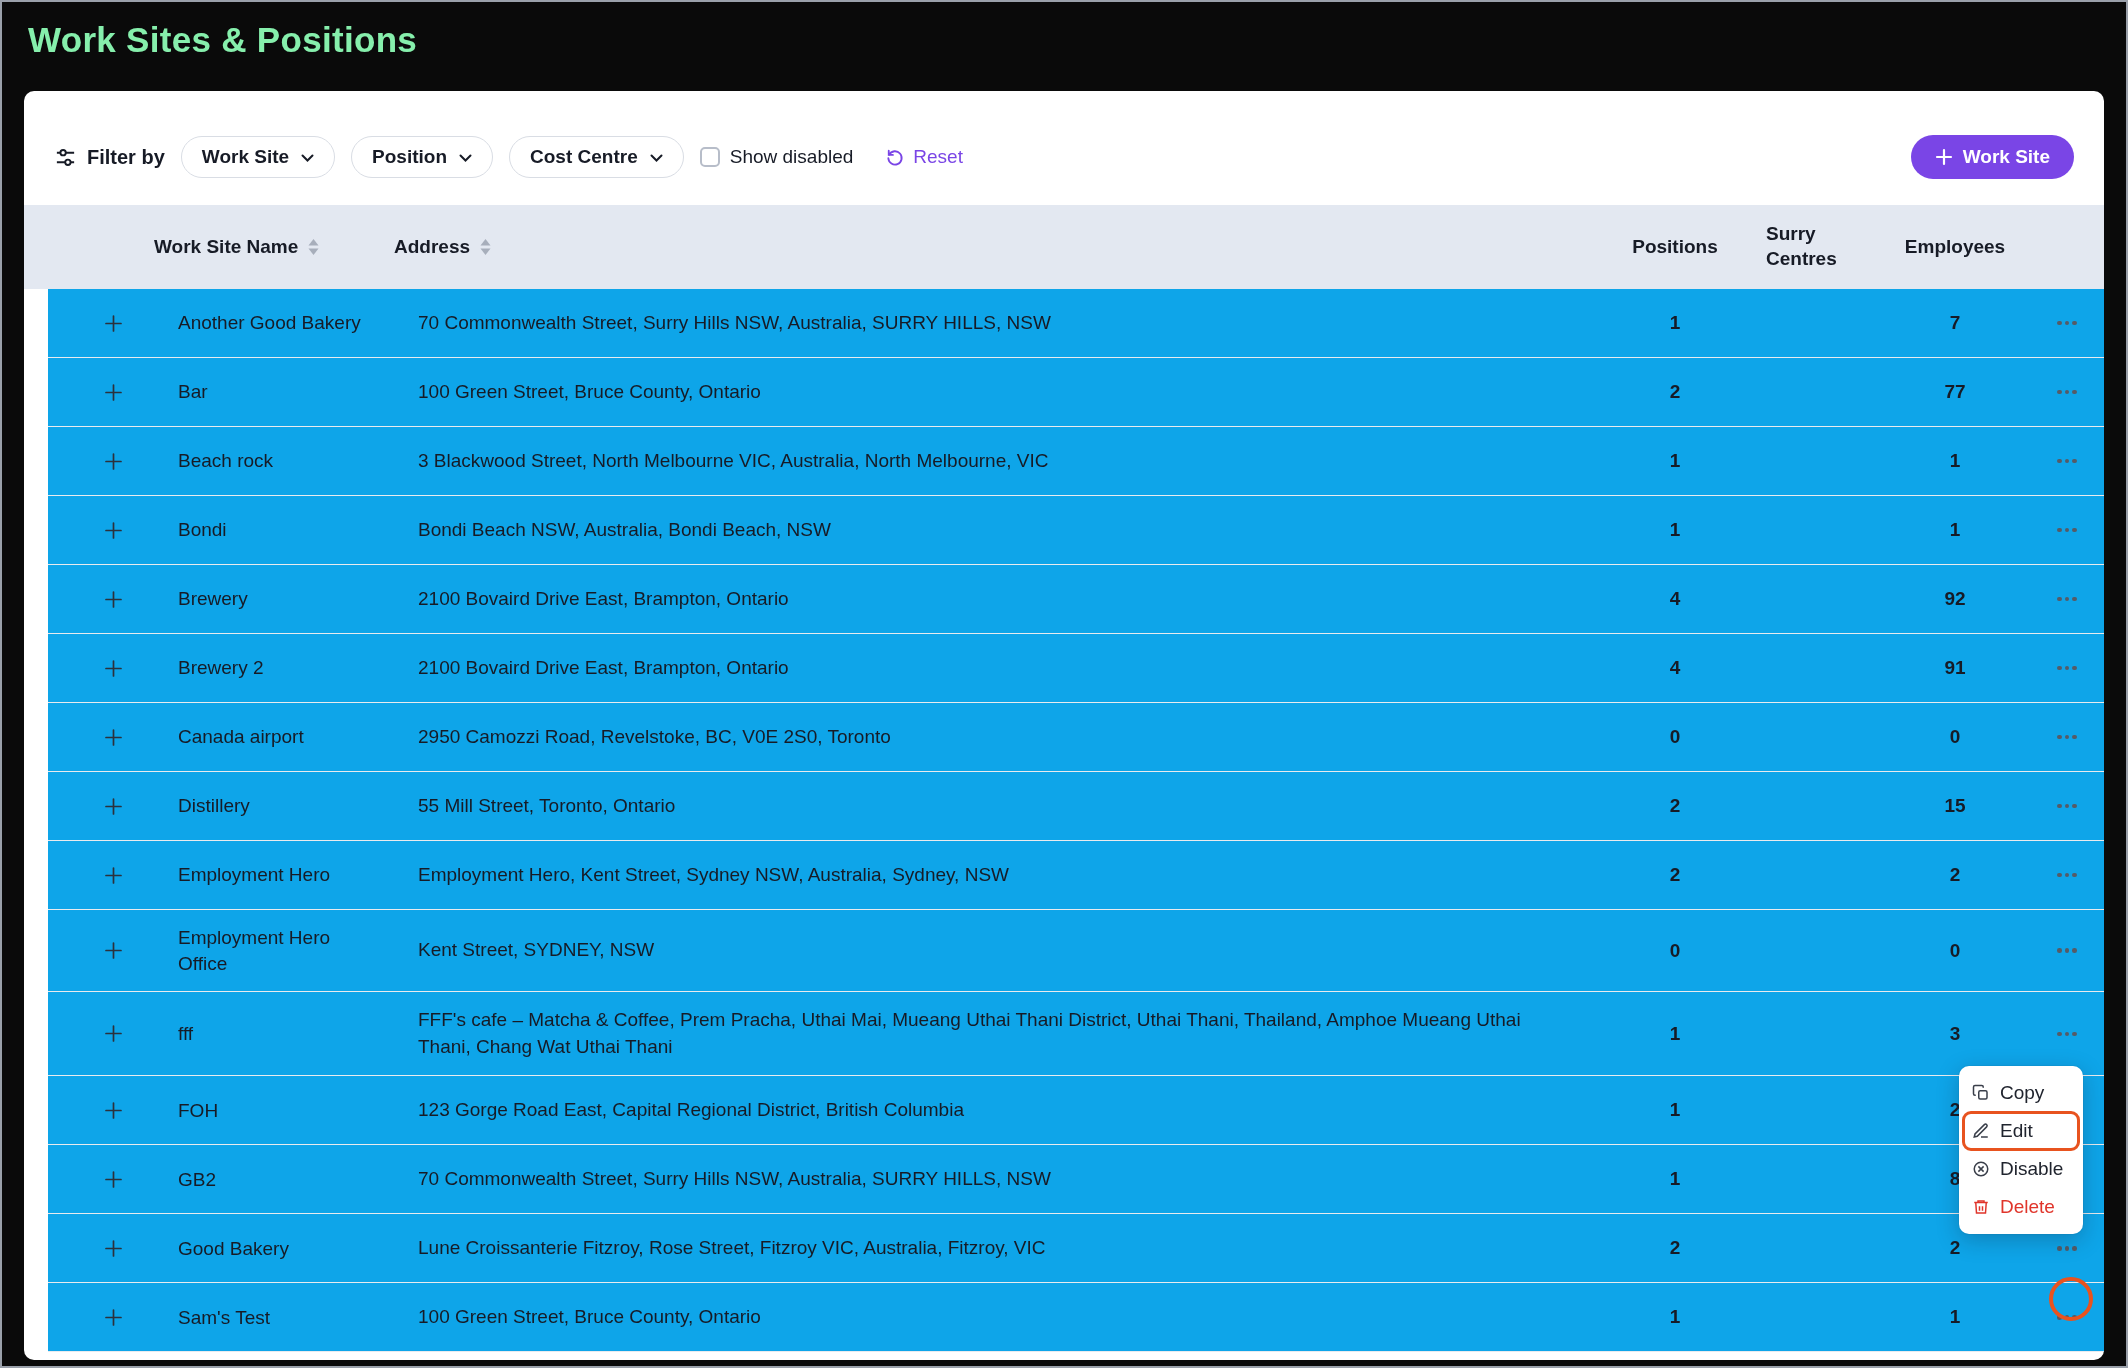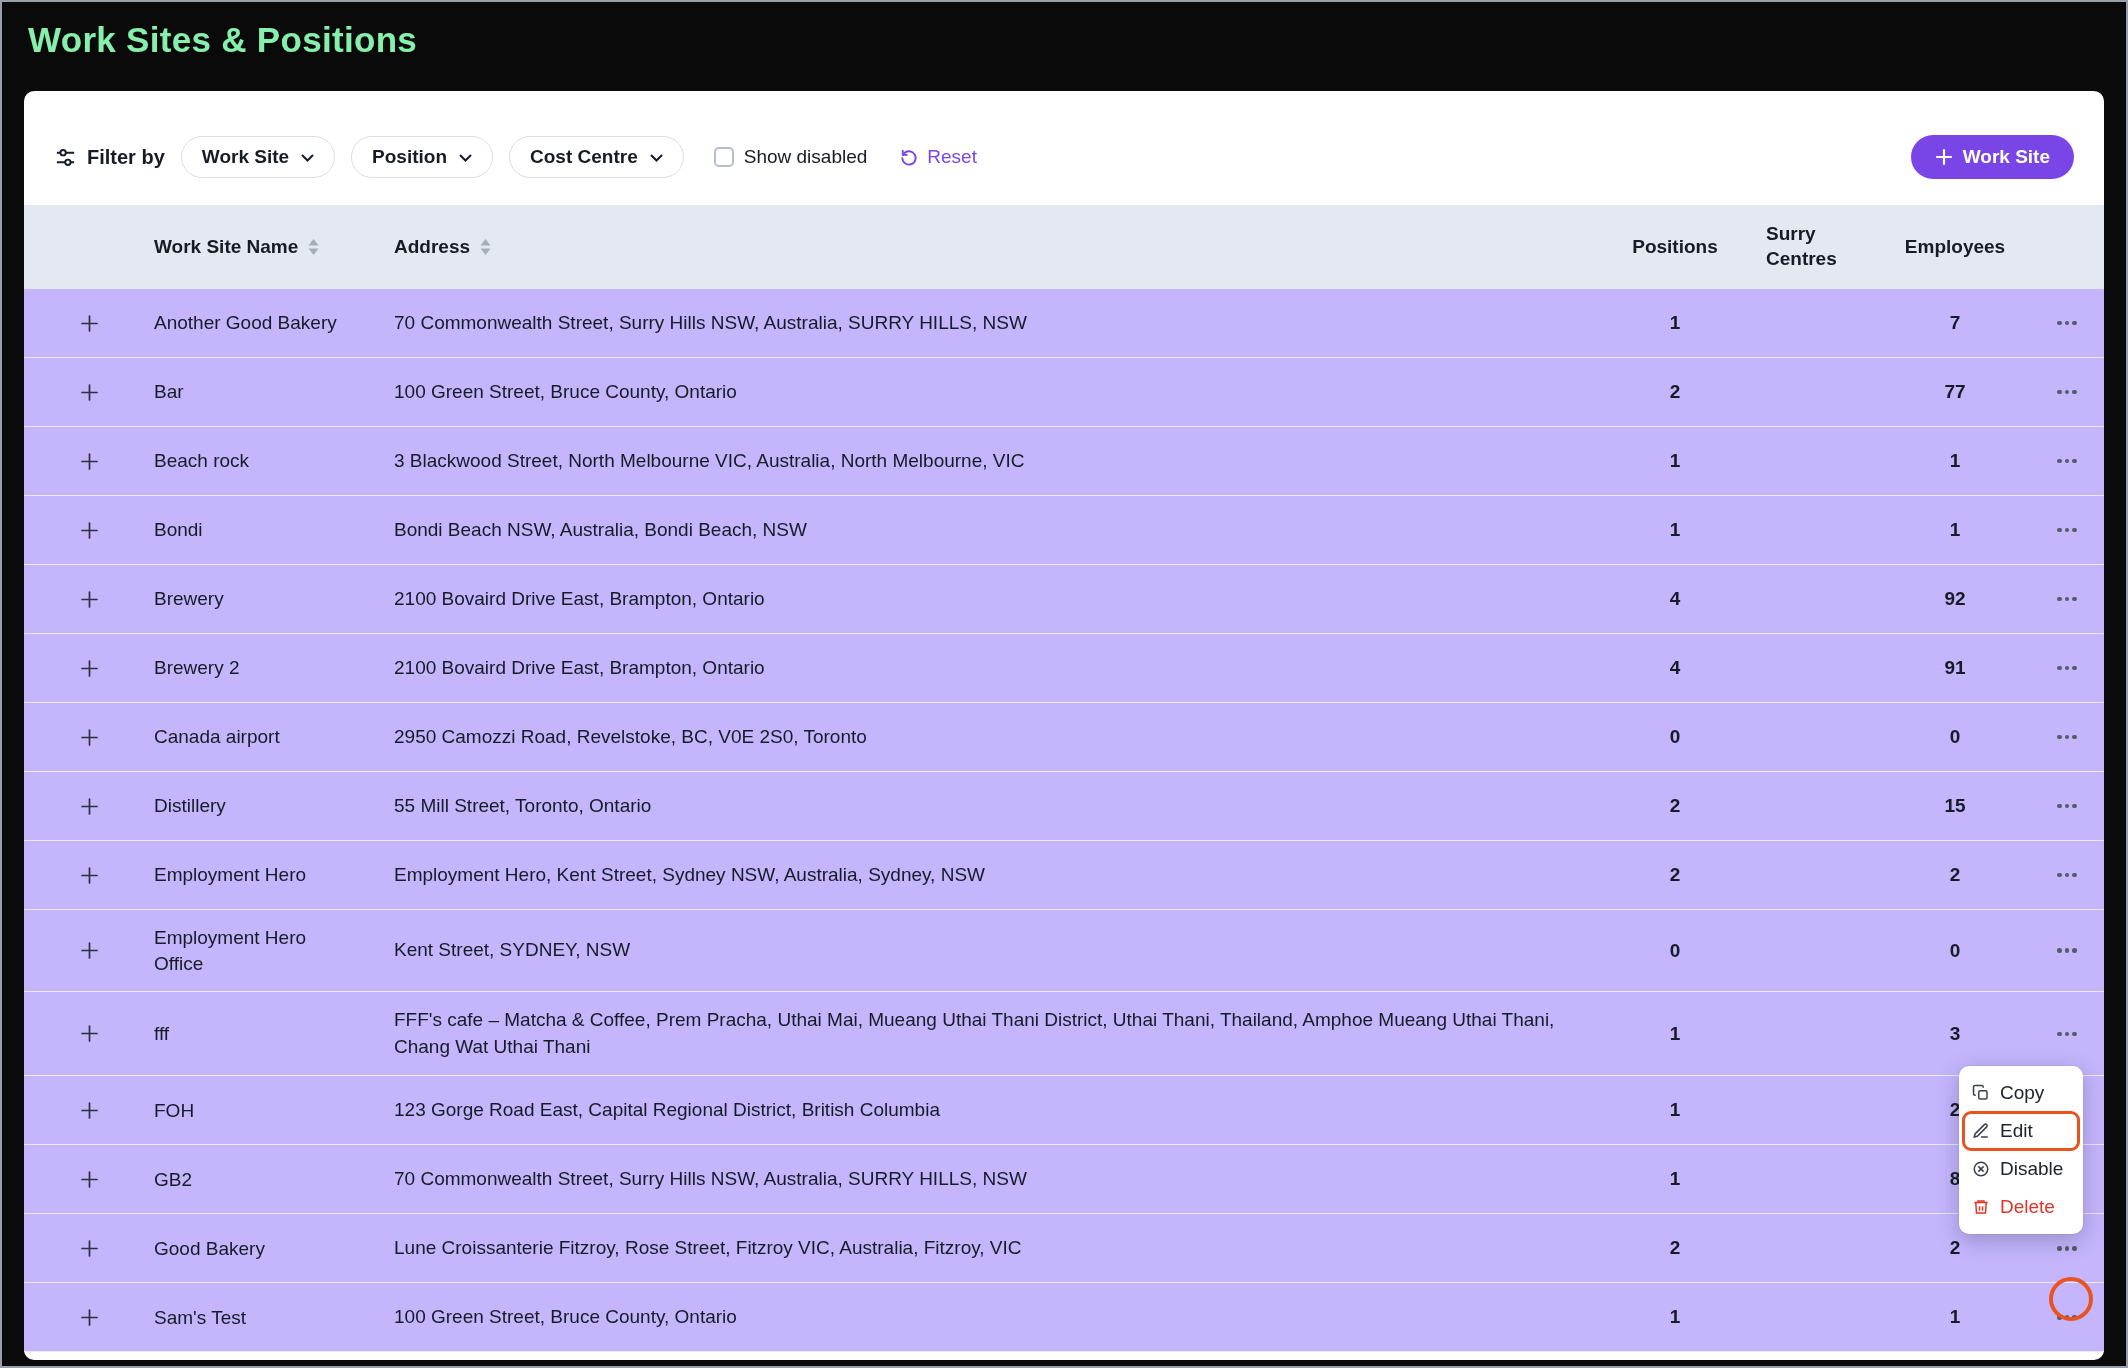--- a/index.html
+++ b/index.html
@@ -27,42 +27,42 @@
   .card{position:absolute;left:22px;right:22px;top:89px;bottom:6px;background:#fff;border-radius:10px;overflow:hidden;}
   
   .filter-bar{display:flex;align-items:center;gap:16px;padding:44px 30px 26px 30px;}
   .filter-by{display:flex;align-items:center;gap:10px;font-weight:700;font-size:20px;}
   .pill{
     display:flex;align-items:center;gap:12px;
     border:1.5px solid #D9DDE4;border-radius:22px;background:#fff;
     padding:9px 20px;font-weight:700;font-size:19px;color:var(--ink);cursor:pointer;
   }
   .chevron{display:inline-flex;margin-top:2px;}
-  .checkbox-wrap{display:flex;align-items:center;gap:10px;font-size:19px;margin-left:14px;cursor:pointer;}
+  .checkbox-wrap{display:flex;align-items:center;gap:10px;font-size:19px;cursor:pointer;}
   .checkbox{width:20px;height:20px;border:2px solid #B7BDC9;border-radius:5px;background:#fff;display:inline-block;}
   .reset{display:flex;align-items:center;gap:8px;color:var(--accent);font-size:19px;margin-left:16px;cursor:pointer;}
   .add-btn{
     margin-left:auto;display:flex;align-items:center;gap:10px;
     background:var(--accent);color:#fff;border:none;border-radius:23px;
     padding:11px 24px;font-weight:700;font-size:19px;cursor:pointer;
     font-family:"Liberation Sans",sans-serif;
   }
   
   .thead{
     display:grid;grid-template-columns:var(--cols);align-items:center;
     background:var(--header-bg);min-height:84px;font-weight:700;font-size:19px;
   }
   .th{display:flex;align-items:center;gap:10px;}
   .th.center{justify-content:center;text-align:center;}
   .th-wrap{max-width:88px;line-height:1.3;text-align:left;}
   .sort-icon{display:inline-flex;flex-direction:column;gap:2px;cursor:pointer;}
   .table-row{
     display:grid;grid-template-columns:var(--cols);align-items:center;
     min-height:69px;padding:15px 0;border-bottom:1.5px solid var(--row-border);
-    font-size:19px;background:#c4b5fd;
+    font-size:19px;background:#0ea5e9;margin-left:24px;
   }
   .cell-expand{display:flex;justify-content:center;}
   .expand-btn{background:none;border:none;cursor:pointer;display:flex;padding:6px;}
   .cell-name{padding-right:50px;line-height:1.35;}
   .cell-address{padding-right:40px;line-height:1.4;}
   .cell-num{text-align:center;font-weight:700;}
   .cell-actions{display:flex;justify-content:center;}
   .ellipsis-btn{background:none;border:none;cursor:pointer;padding:8px;display:flex;}
   .dots{display:flex;gap:3px;align-items:center;}
   .dots i{width:4.5px;height:4.5px;border-radius:50%;background:#565B66;display:block;}

